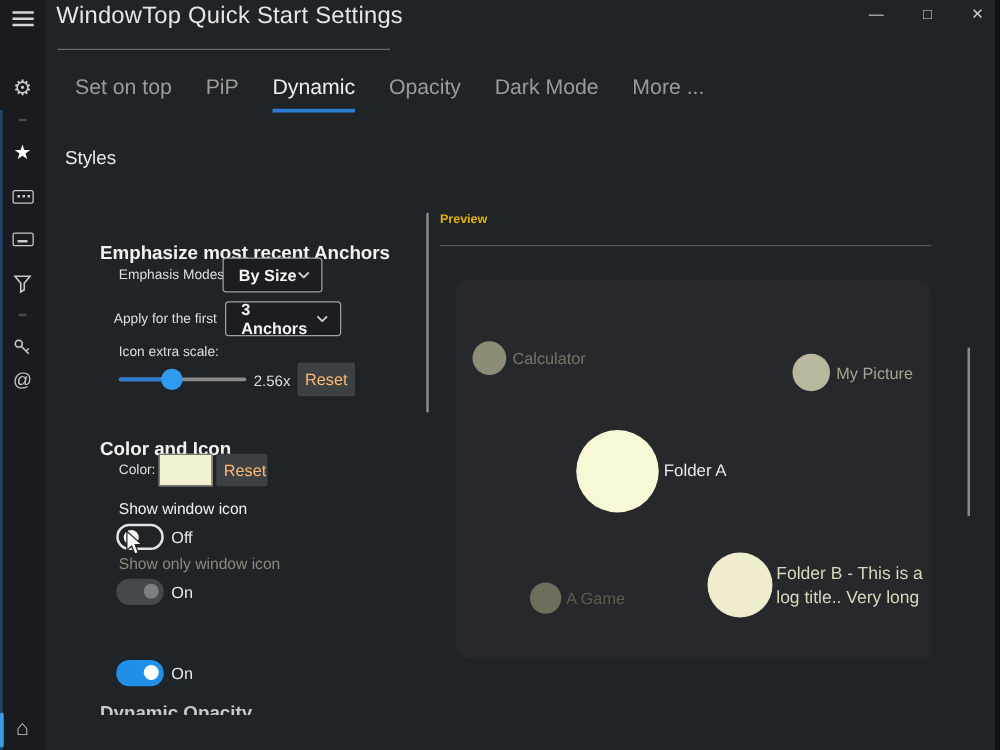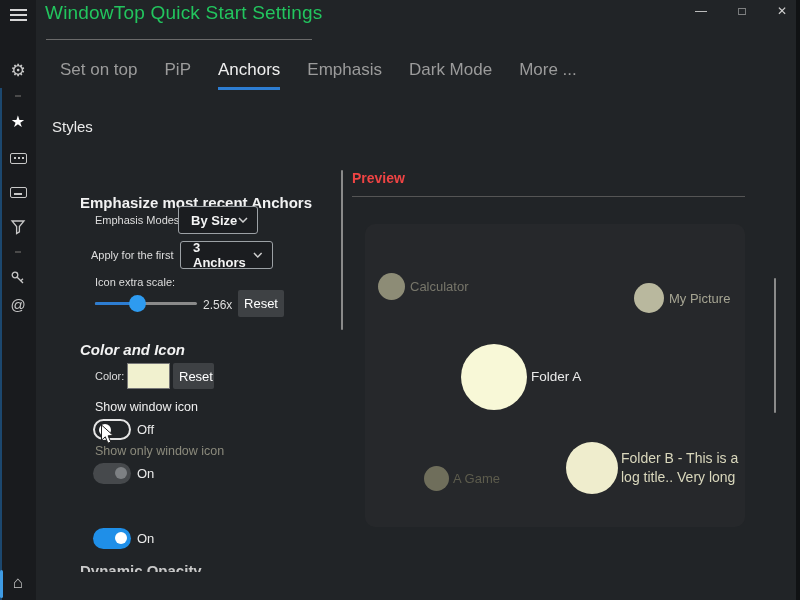--- a/index.html
+++ b/index.html
@@ -13,57 +13,57 @@
   .sidebar{position:absolute;left:0;top:0;width:36px;height:600px;background:#191b1e;}
   .accent-edge{position:absolute;left:0;top:88px;width:2px;height:512px;background:#1c486f;}
   .accent-active{position:absolute;left:0;top:570px;width:3px;height:28px;background:#3f9be4;border-radius:2px;}
   .side-icon{position:absolute;left:0;width:36px;text-align:center;color:#c8c8c8;cursor:default;}
   .hamburger span{display:block;width:17px;height:2px;background:#d6d6d6;margin:3px auto;}
   .sep{position:absolute;left:15px;width:6px;height:2px;background:#4a4a4a;}
   .boxicon{display:inline-block;width:17px;height:11px;border:1.4px solid #c8c8c8;border-radius:2px;position:relative;}
   .boxicon i{position:absolute;top:3px;width:2px;height:2px;background:#c8c8c8;}
   .boxicon.kb i{top:auto;bottom:2px;height:1.6px;}
   
-  .title{position:absolute;left:45px;top:2px;font-size:19px;color:#22c55e;letter-spacing:.2px;}
+  .title{position:absolute;left:45px;top:2px;font-size:19px;color:#e5e5e5;letter-spacing:.2px;}
   .win-btn{position:absolute;top:0;width:32px;height:24px;text-align:center;line-height:22px;color:#cfcfcf;font-size:12px;}
   .title-divider{position:absolute;left:46px;top:39px;width:266px;height:1px;background:#6a6a6a;}
   
   .tabs{position:absolute;left:60px;top:60px;display:flex;gap:27px;font-size:17px;color:#9b9b9b;}
   .tab{padding-bottom:7px;cursor:default;white-space:nowrap;}
   .tab.active{color:#efefef;border-bottom:3px solid #2d7dd2;}
   
   .h-page{position:absolute;left:52px;top:118px;font-size:15px;color:#eaeaea;}
   .h-section{position:absolute;font-size:15px;font-weight:bold;color:#f2f2f2;margin-top:26px;}
   .lbl-sm{position:absolute;font-size:11px;color:#dedede;}
   .lbl-md{position:absolute;font-size:12.5px;color:#f0f0f0;}
   .lbl-dim{color:#8b8a7c;}
   
   .dropdown{position:absolute;height:28px;background:#1b1d20;border:1px solid #9ca1a5;border-radius:3px;
     display:flex;align-items:center;justify-content:space-between;padding:0 9px 0 12px;
     font-size:13px;font-weight:bold;color:#f4f4f4;cursor:default;}
-  .btn-reset{position:absolute;background:#3e4144;border:none;border-radius:2px;color:#ffffff;
+  .btn-reset{position:absolute;background:#3e4144;border:none;border-radius:2px;color:#fdba74;
     font-size:13px;font-family:inherit;cursor:default;}
   .slider-track{position:absolute;left:95px;top:302px;width:102px;height:3px;background:#8a8a8a;border-radius:2px;}
   .slider-fill{position:absolute;left:95px;top:302px;width:42px;height:3px;background:#2d7dd2;border-radius:2px;}
   .slider-thumb{position:absolute;left:129px;top:295px;width:17px;height:17px;border-radius:50%;background:#2e9bf0;}
   .swatch{position:absolute;left:127px;top:363px;width:43px;height:26px;border:1px solid #777;}
   .toggle{position:absolute;width:38px;height:21px;border-radius:11px;}
   .toggle .knob{position:absolute;top:3.5px;width:12px;height:12px;border-radius:50%;}
   .t-off{border:2px solid #e4e4e4;background:transparent;}
   .t-off .knob{left:4px;top:2.5px;background:#fff;}
   .t-dis{background:#46494c;}
   .t-dis .knob{right:4px;background:#7d8083;}
   .t-on{background:#1f8fe8;}
   .t-on .knob{right:4px;background:#fff;}
   .state-lbl{position:absolute;font-size:13px;color:#eaeaea;}
   .clip-head{position:absolute;left:80px;top:562px;width:220px;height:10px;overflow:hidden;
     font-size:15px;font-weight:bold;color:#c9c9c9;}
   
   .scroll-thumb{position:absolute;width:2px;background:#8a8a8a;border-radius:1px;}
-  .preview-head{position:absolute;left:352px;top:170px;font-size:14px;font-weight:bold;color:#ef4444;}
+  .preview-head{position:absolute;left:352px;top:170px;font-size:10px;font-weight:bold;color:#eab308;}
   .preview-divider{position:absolute;left:352px;top:196px;width:393px;height:1px;background:#555;}
   .preview-panel{position:absolute;left:365px;top:224px;width:380px;height:303px;background:#26282b;border-radius:10px;}
   .anchor{position:absolute;}
   .circle{position:absolute;border-radius:50%;}
   .anchor-label{position:absolute;font-size:13px;white-space:nowrap;}
   .anchor-label.wrap{white-space:normal;width:132px;line-height:1.35;font-size:14px;}
   .right-edge{position:absolute;right:0;top:0;width:4px;height:600px;background:#101214;}
   .cursor{position:absolute;left:100px;top:424px;z-index:5;}
 </style>
 </head>
@@ -102,22 +102,22 @@
 
   <div class="title">WindowTop Quick Start Settings</div>
   <div class="win-btn" style="left:685px;">—</div>
   <div class="win-btn" style="left:726px;">□</div>
   <div class="win-btn" style="left:766px;">✕</div>
   <div class="title-divider"></div>
 
   <div class="tabs">
     <div class="tab">Set on top</div>
     <div class="tab">PiP</div>
-    <div class="tab active">Anchors</div>
-    <div class="tab">Emphasis</div>
+    <div class="tab active">Dynamic</div>
+    <div class="tab">Opacity</div>
     <div class="tab">Dark Mode</div>
     <div class="tab">More ...</div>
   </div>
 
   <div class="h-page">Styles</div>
 
   <div class="h-section" style="left:80px;top:168px;">Emphasize most recent Anchors</div>
 
   <div class="lbl-sm" style="left:95px;top:214px;">Emphasis Modes:</div>
   <div class="dropdown" style="left:178px;top:206px;width:80px;">
@@ -135,21 +135,21 @@
       </svg>
   </div>
 
   <div class="lbl-sm" style="left:95px;top:276px;">Icon extra scale:</div>
   <div class="slider-track"></div>
   <div class="slider-fill"></div>
   <div class="slider-thumb"></div>
   <div class="lbl-sm" style="left:203px;top:298px;font-size:12px;">2.56x</div>
   <button class="btn-reset" style="left:238px;top:290px;width:46px;height:27px;">Reset</button>
 
-  <div class="h-section" style="left:80px;top:315px;font-style:italic;">Color and Icon</div>
+  <div class="h-section" style="left:80px;top:325px;">Color and Icon</div>
 
   <div class="lbl-sm" style="left:95px;top:370px;">Color:</div>
   <div class="swatch" style="background: rgb(241, 241, 207);"></div>
   <button class="btn-reset" style="left:173px;top:363px;width:41px;height:26px;">Reset</button>
 
   <div class="lbl-md" style="left:95px;top:400px;">Show window icon</div>
   <div class="toggle t-off" style="left:93px;top:419px;">
       <span class="knob"></span>
     </div>
   <div class="state-lbl" style="left:137px;top:422px;">Off</div>

